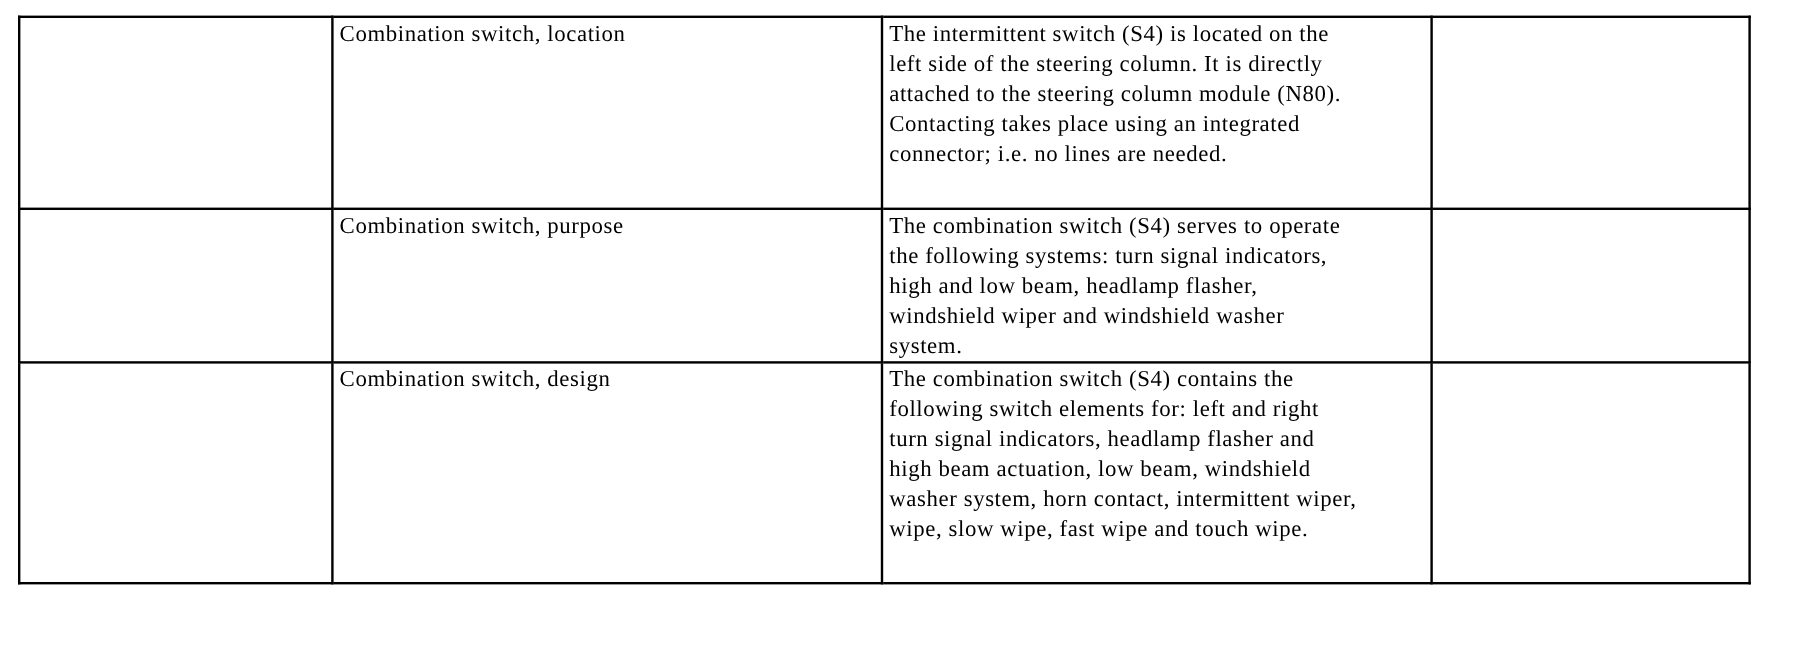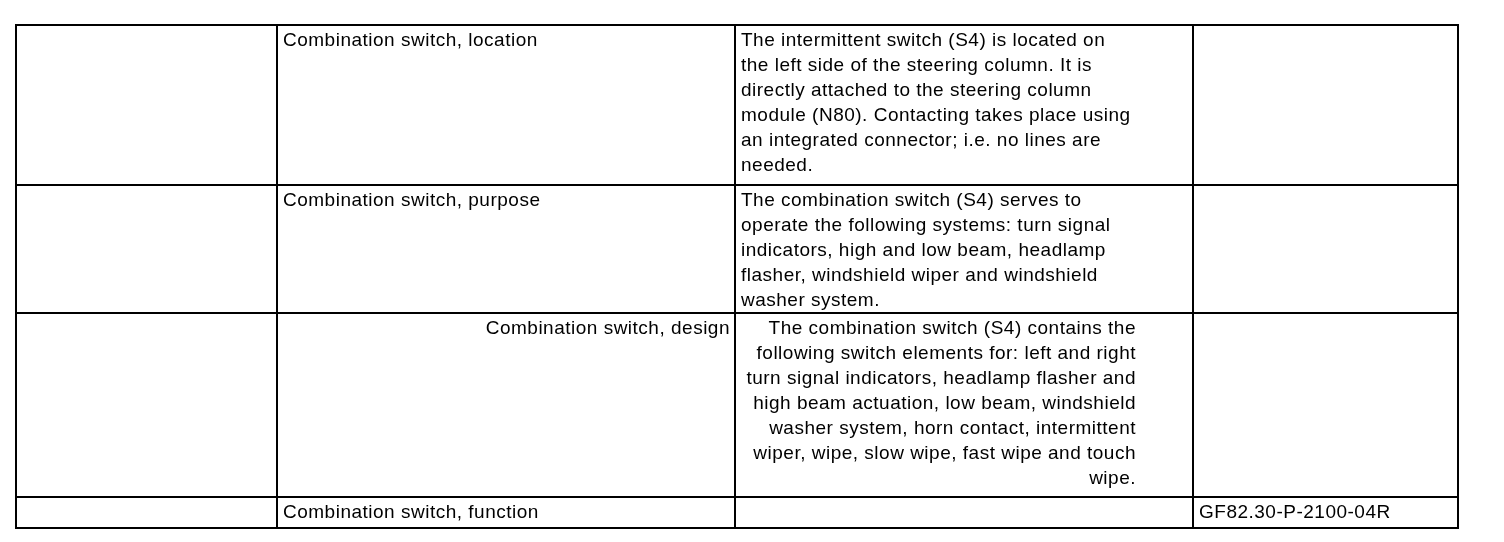--- a/index.html
+++ b/index.html
@@ -10,43 +10,44 @@
   body {
     width: 1504px;
     height: 542px;
     position: relative;
     font-family: "Liberation Sans", sans-serif;
     color: #000000;
   }
   table.spec-table {
     position: absolute;
     left: 15px;
-    top: 24px;
+    top: 13px;
     border-collapse: collapse;
     table-layout: fixed;
     width: 1442px;
     background: #ffffff;
+    font-family: Liberation Serif, serif;
   }
   table.spec-table td {
     border: 2px solid #000000;
     vertical-align: top;
     padding: 1px 4px 0 5px;
     font-size: 19px;
     line-height: 25px;
     letter-spacing: 0.5px;
     overflow: hidden;
   }
   col.c-spacer { width: 261px; }
   col.c-topic  { width: 458px; }
   col.c-desc   { width: 458px; }
   col.c-code   { width: 265px; }
 
   tr.r-location { height: 160px; }
   tr.r-purpose  { height: 103px; }
-  tr.r-design   { height: 184px; text-align: right; }
+  tr.r-design   { height: 184px; }
   tr.r-function { height: 31px; }
 
   td.desc-cell .desc-text {
     width: 395px;   
   }
   td.code-cell {
     white-space: nowrap;
   }
 </style>
 </head>
@@ -77,22 +78,14 @@
       <td class="code-cell"><span></span></td>
     </tr>
     <tr class="r-design">
       <td></td>
       <td><span>Combination switch, design</span></td>
       <td class="desc-cell">
           <div class="desc-text">The combination switch (S4) contains the following switch elements for: left and right turn signal indicators, headlamp flasher and high beam actuation, low beam, windshield washer system, horn contact, intermittent wiper, wipe, slow wipe, fast wipe and touch wipe.</div>
         </td>
       <td class="code-cell"><span></span></td>
     </tr>
-    <tr class="r-function">
-      <td></td>
-      <td><span>Combination switch, function</span></td>
-      <td class="desc-cell">
-          <div class="desc-text"></div>
-        </td>
-      <td class="code-cell"><span>GF82.30-P-2100-04R</span></td>
-    </tr>
   </tbody>
 </table>
 
 </body></html>

